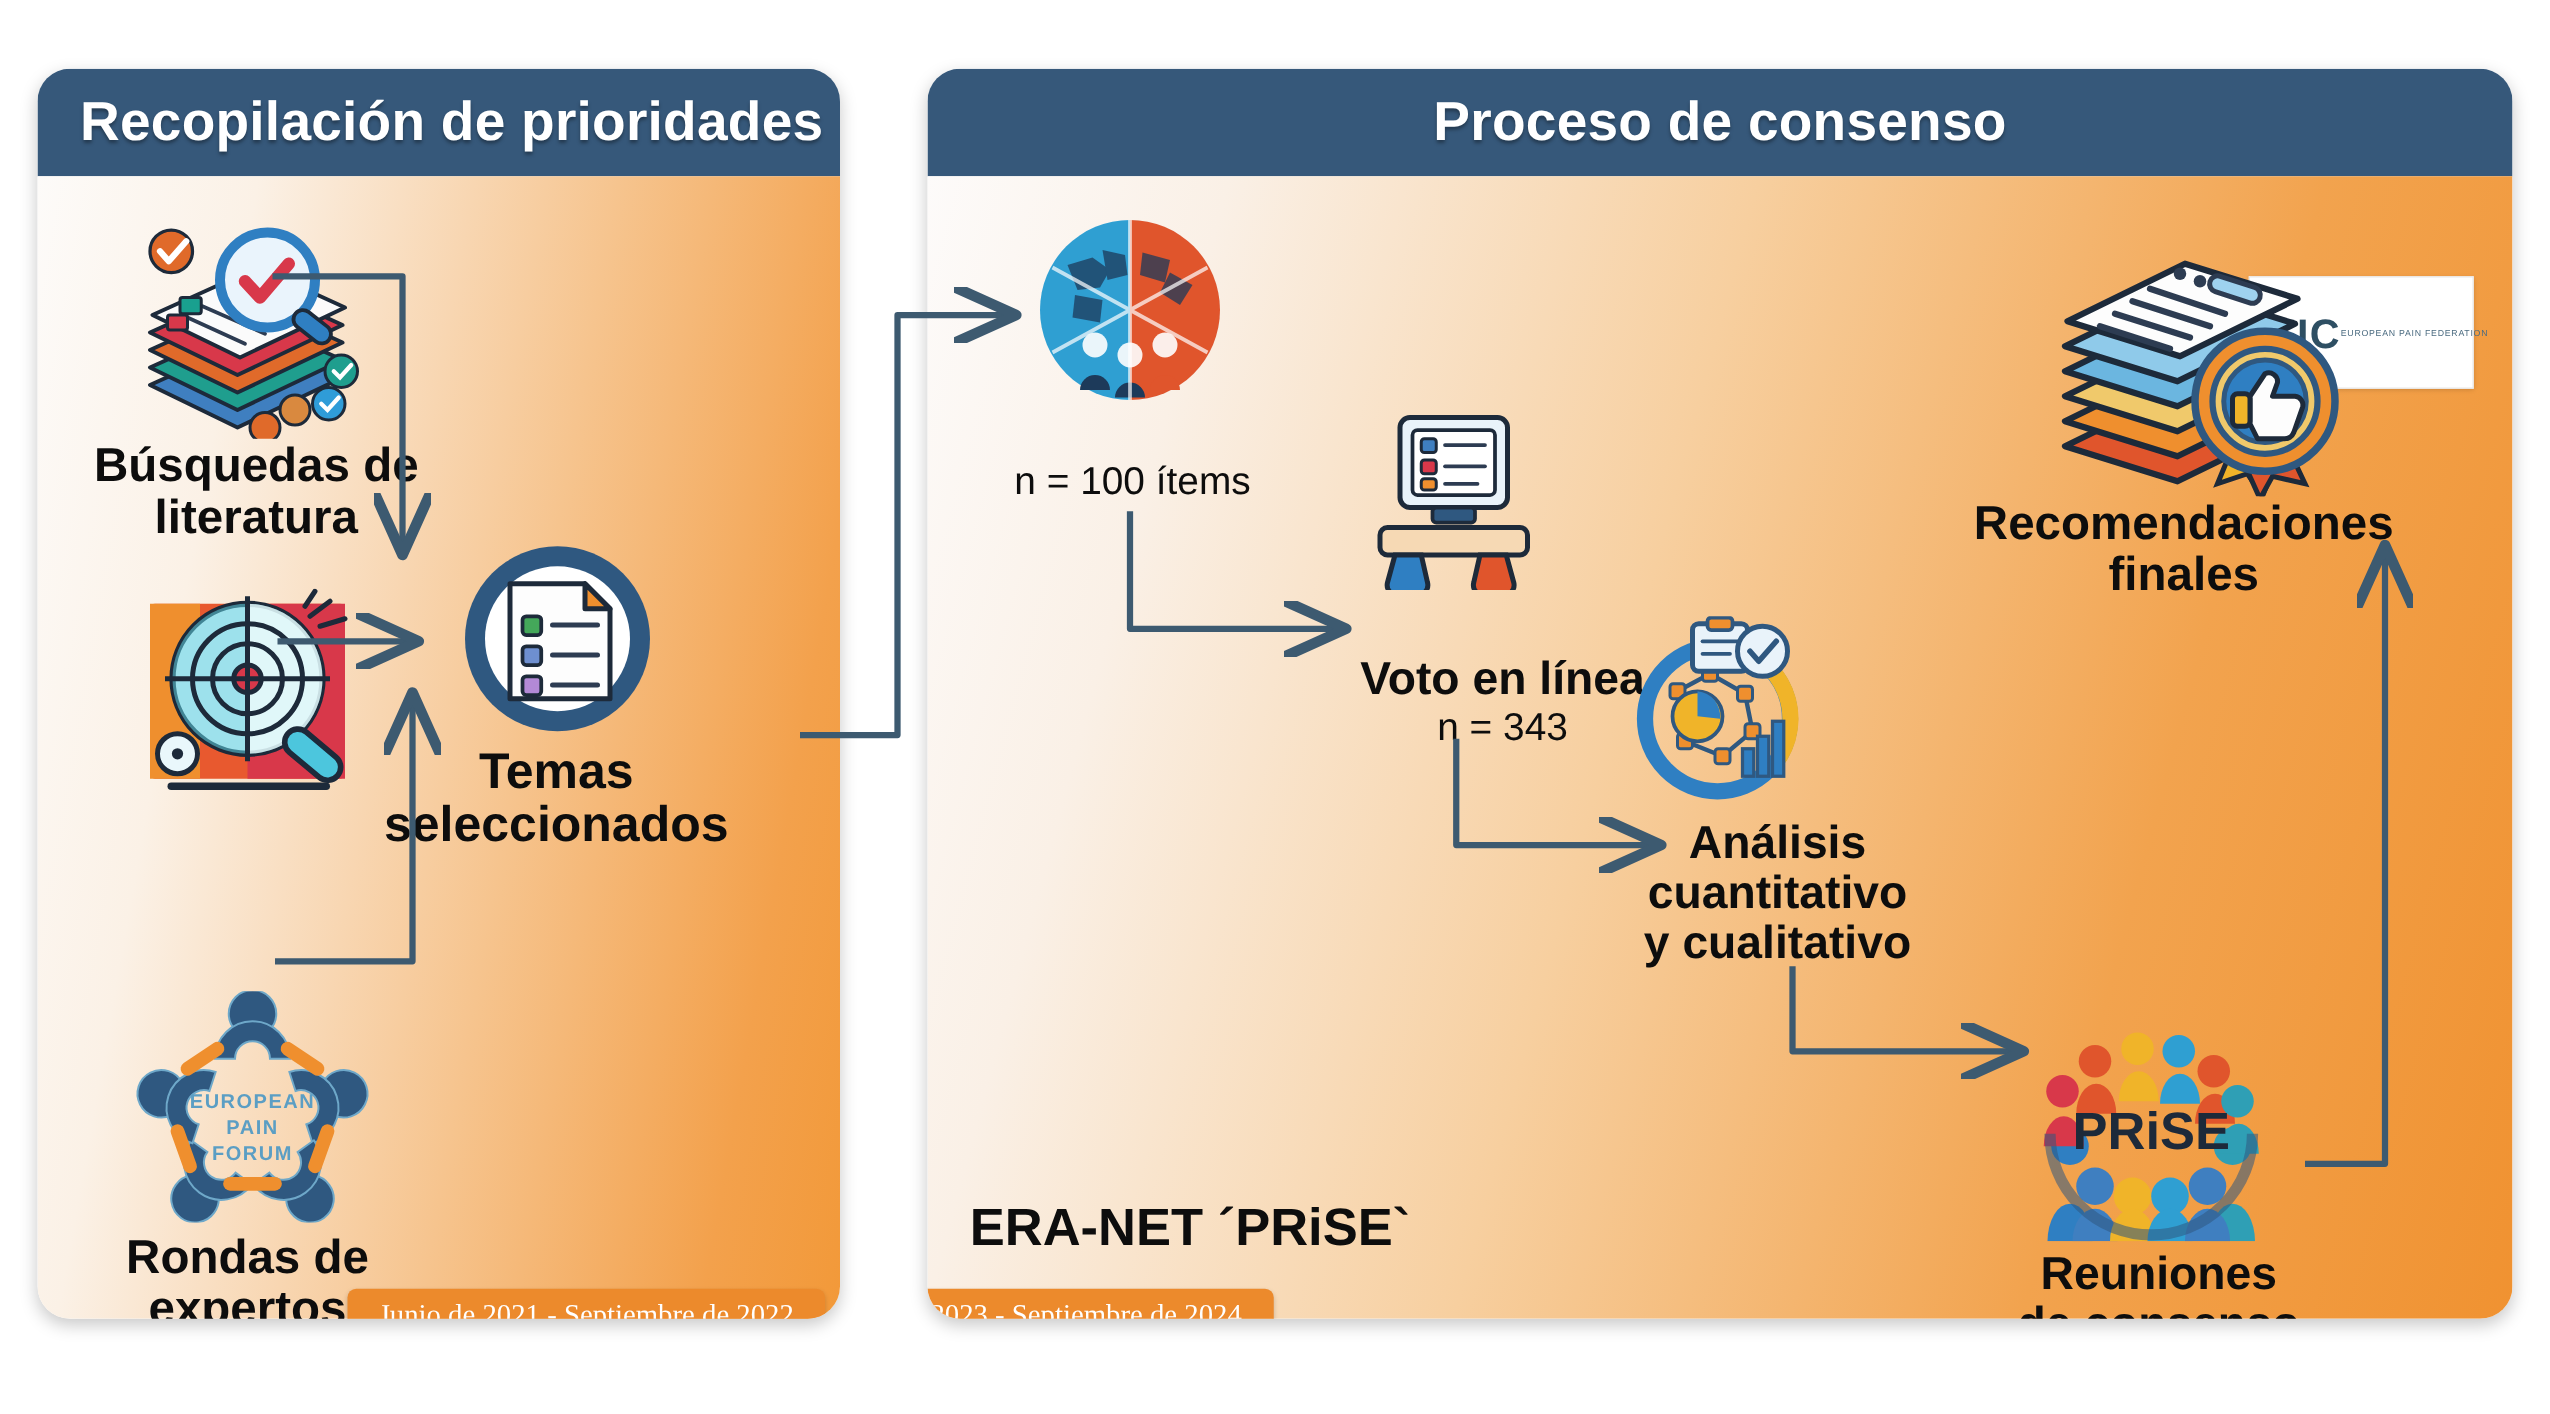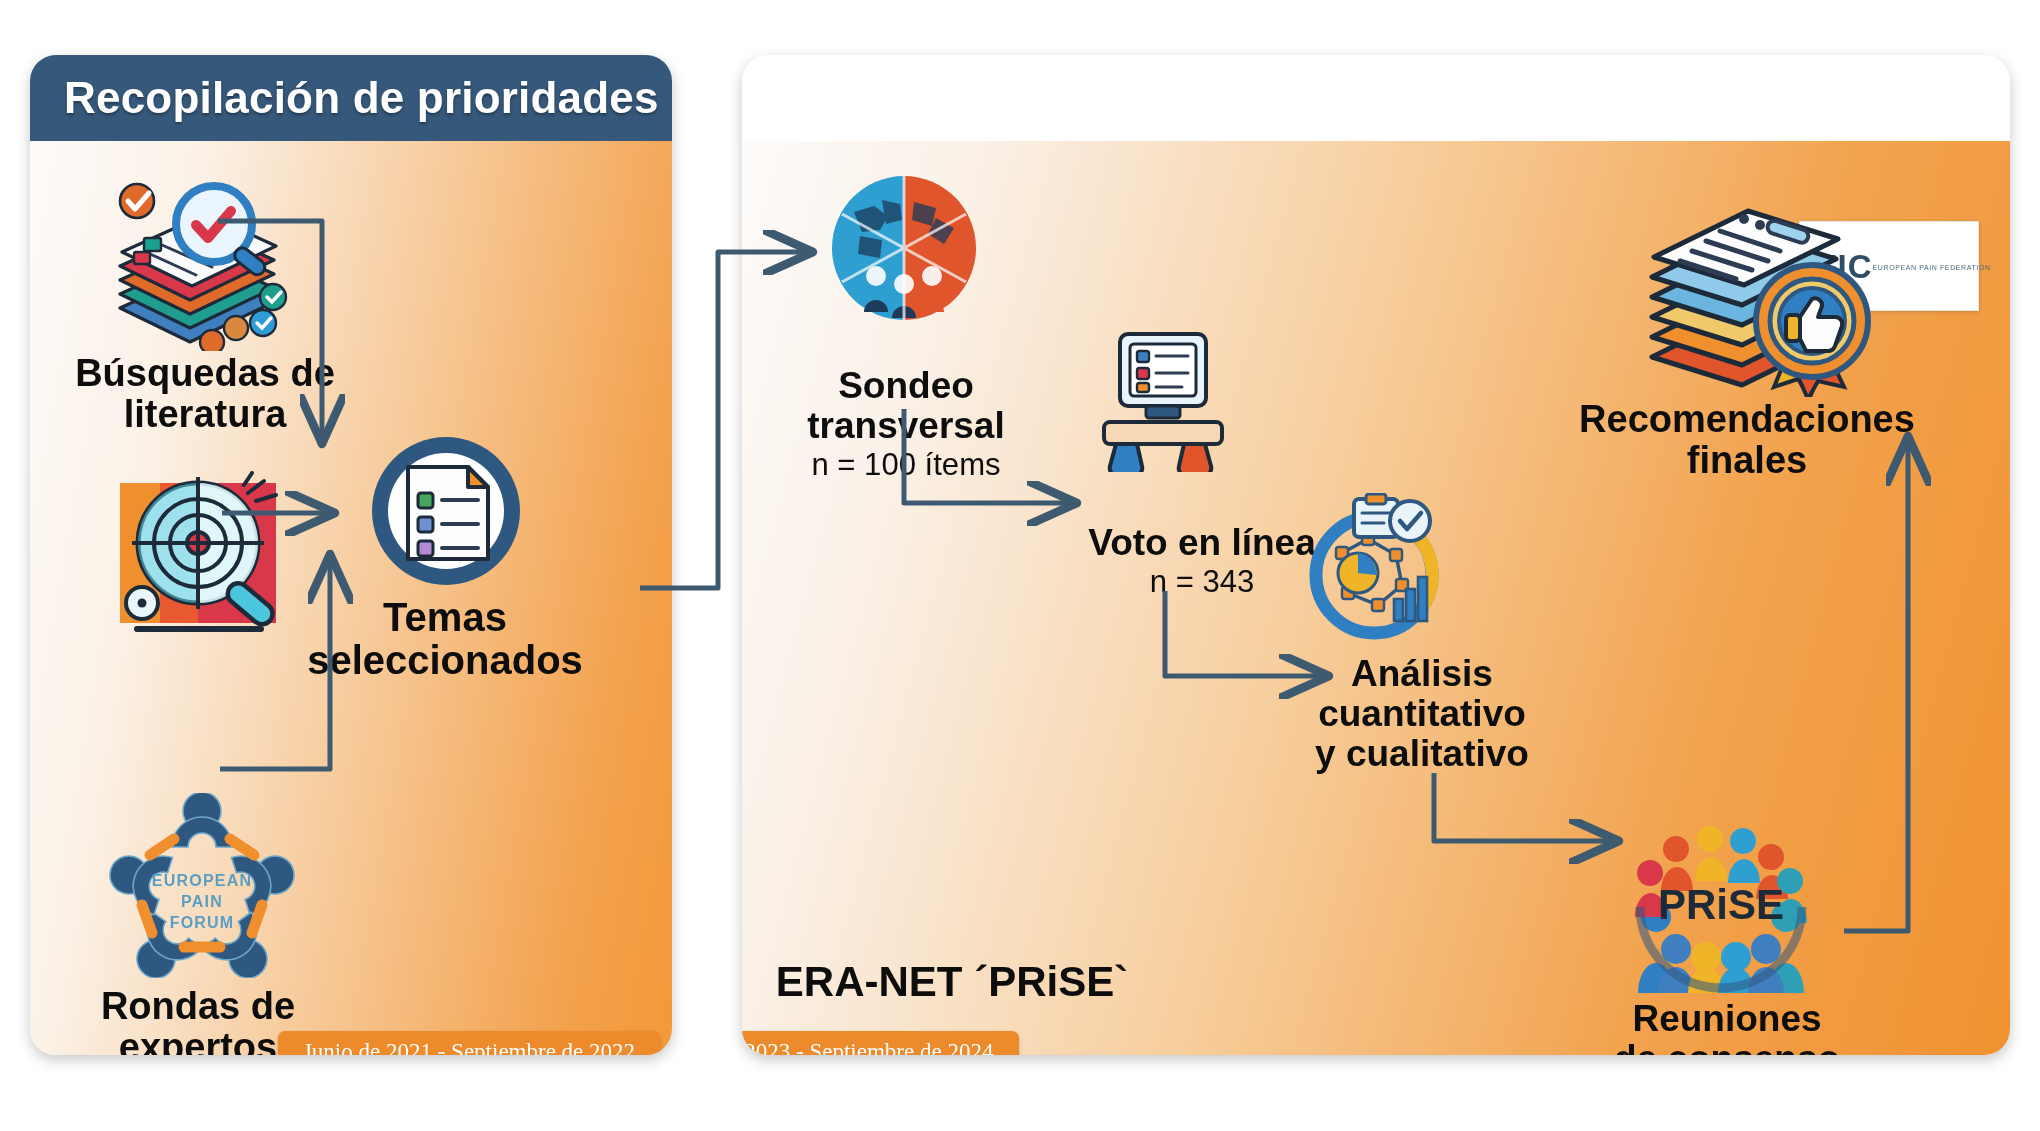--- a/index.html
+++ b/index.html
@@ -190,20 +190,23 @@
           <path d="M188 80 H292 V298"></path>
           <path d="M192 372 H300"></path>
           <path d="M190 628 H300 V418"></path>
         </g>
       </svg>
 
     </div>
   </div>
 
   <div class="panel" id="panelRight">
+    <div class="panel-head center">
+      <span class="panel-title">Proceso de consenso</span>
+    </div>
     <div class="panel-body">
 
       <div class="efic-box" style="left:1057px;top:80px;width:178px;height:88px;">
         <svg viewBox="0 0 80 62" width="56" height="44">
           <path d="M30 6 C10 10 4 26 12 40 C18 50 32 52 36 44 C28 44 20 38 20 30 C20 20 26 12 36 10 Z" fill="#2f5880"></path>
           <path d="M46 8 C62 14 64 34 52 46 C46 52 36 52 34 46 C42 44 50 36 50 28 C50 20 46 14 40 11 Z" fill="#2f9fb5"></path>
           <circle cx="34" cy="29" r="8" fill="#ef8f2e"></circle>
         </svg>
         <div style="display:flex;flex-direction:row;align-items:center;margin-left:6px;">
           <div class="efic-txt">EFIC</div>
@@ -237,22 +240,20 @@
           </g>
           <g stroke="#ffffff" stroke-width="3" opacity=".7" fill="none">
             <line x1="74" y1="2" x2="74" y2="146"></line>
             <line x1="12" y1="40" x2="136" y2="108"></line>
             <line x1="12" y1="108" x2="136" y2="40"></line>
           </g>
         </svg>
       </div>
 
       <div class="lbl" style="left:30px;top:185px;width:268px;font-size:37px;">
-        <span>Sondeo
-transversal</span>
         <span class="sub">n = 100 ítems</span>
       </div>
 
       <div class="icon" style="left:348px;top:185px;width:146px;height:146px;">
         <svg viewBox="0 0 146 146" width="146" height="146">
           <rect x="30" y="8" width="86" height="72" rx="8" fill="#e9f3fa" stroke="#1d2a3a" stroke-width="4"></rect>
           <rect x="40" y="18" width="66" height="52" rx="4" fill="#ffffff" stroke="#1d2a3a" stroke-width="3"></rect>
           <rect x="47" y="25" width="12" height="11" rx="2.5" fill="#3f7fc0" stroke="#1d2a3a" stroke-width="2.4"></rect>
           <rect x="47" y="42" width="12" height="11" rx="2.5" fill="#d8384a" stroke="#1d2a3a" stroke-width="2.4"></rect>
           <rect x="47" y="57" width="12" height="9" rx="2.5" fill="#ef8f2e" stroke="#1d2a3a" stroke-width="2.4"></rect>

